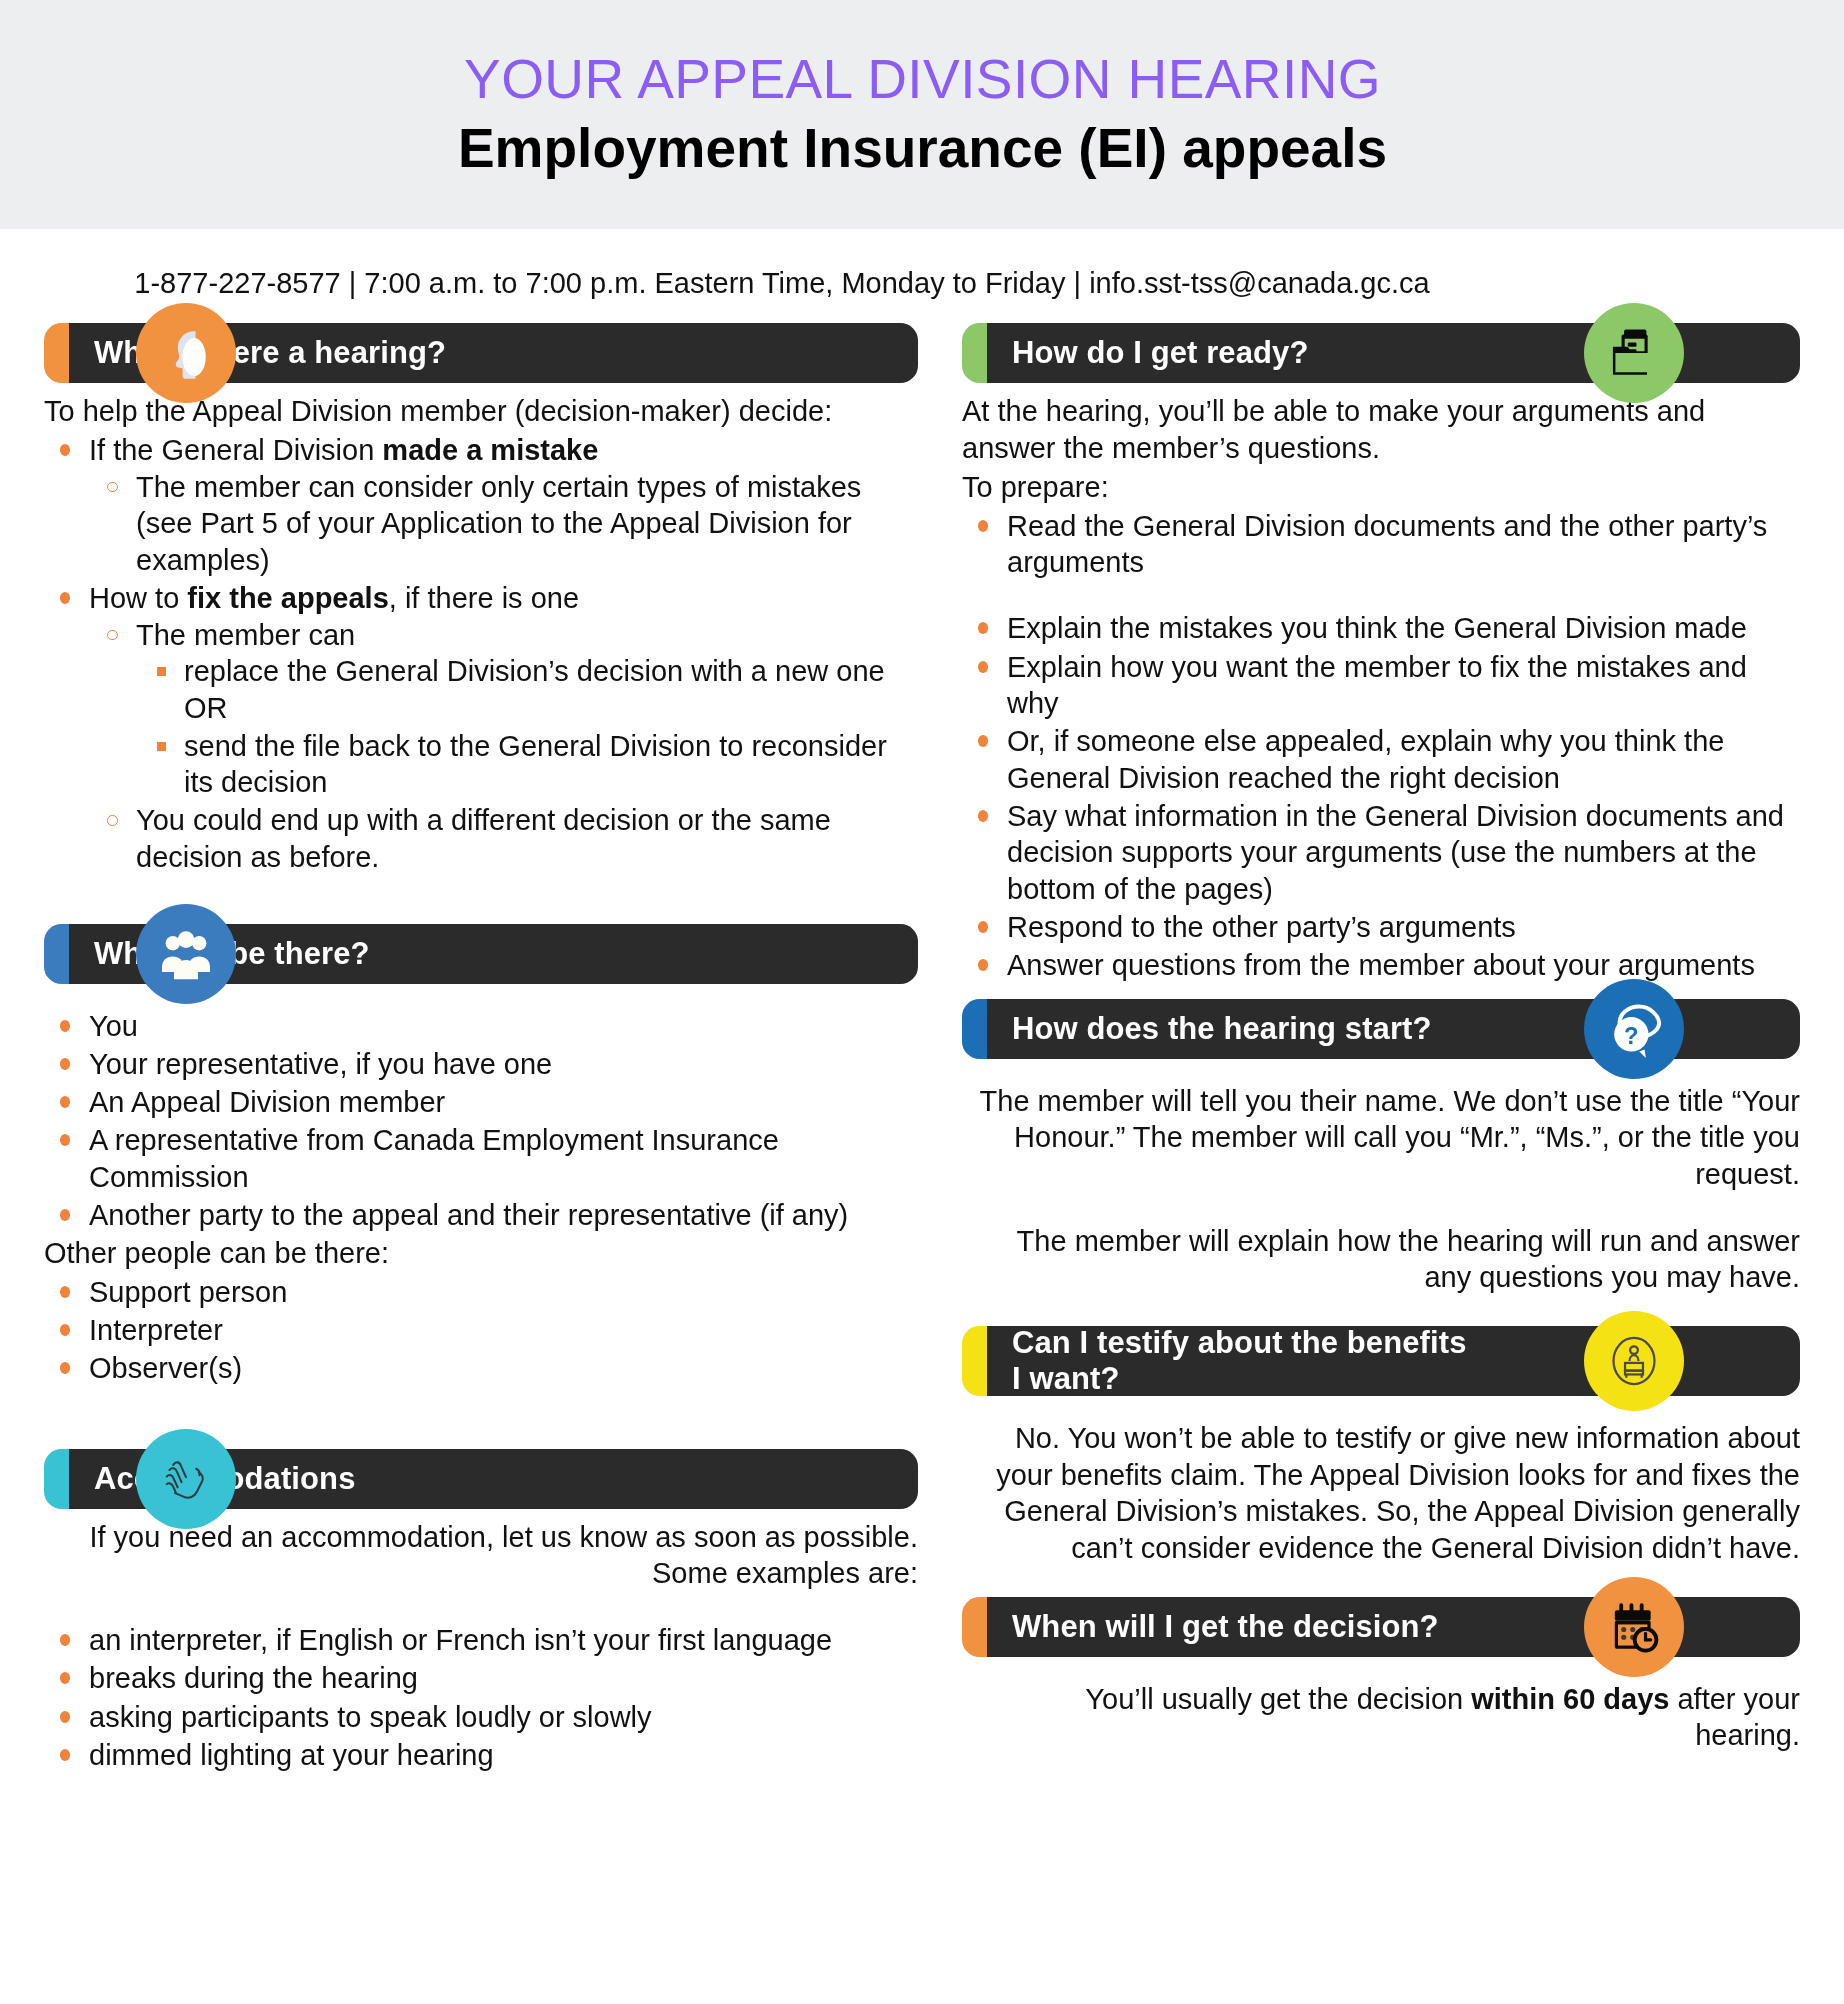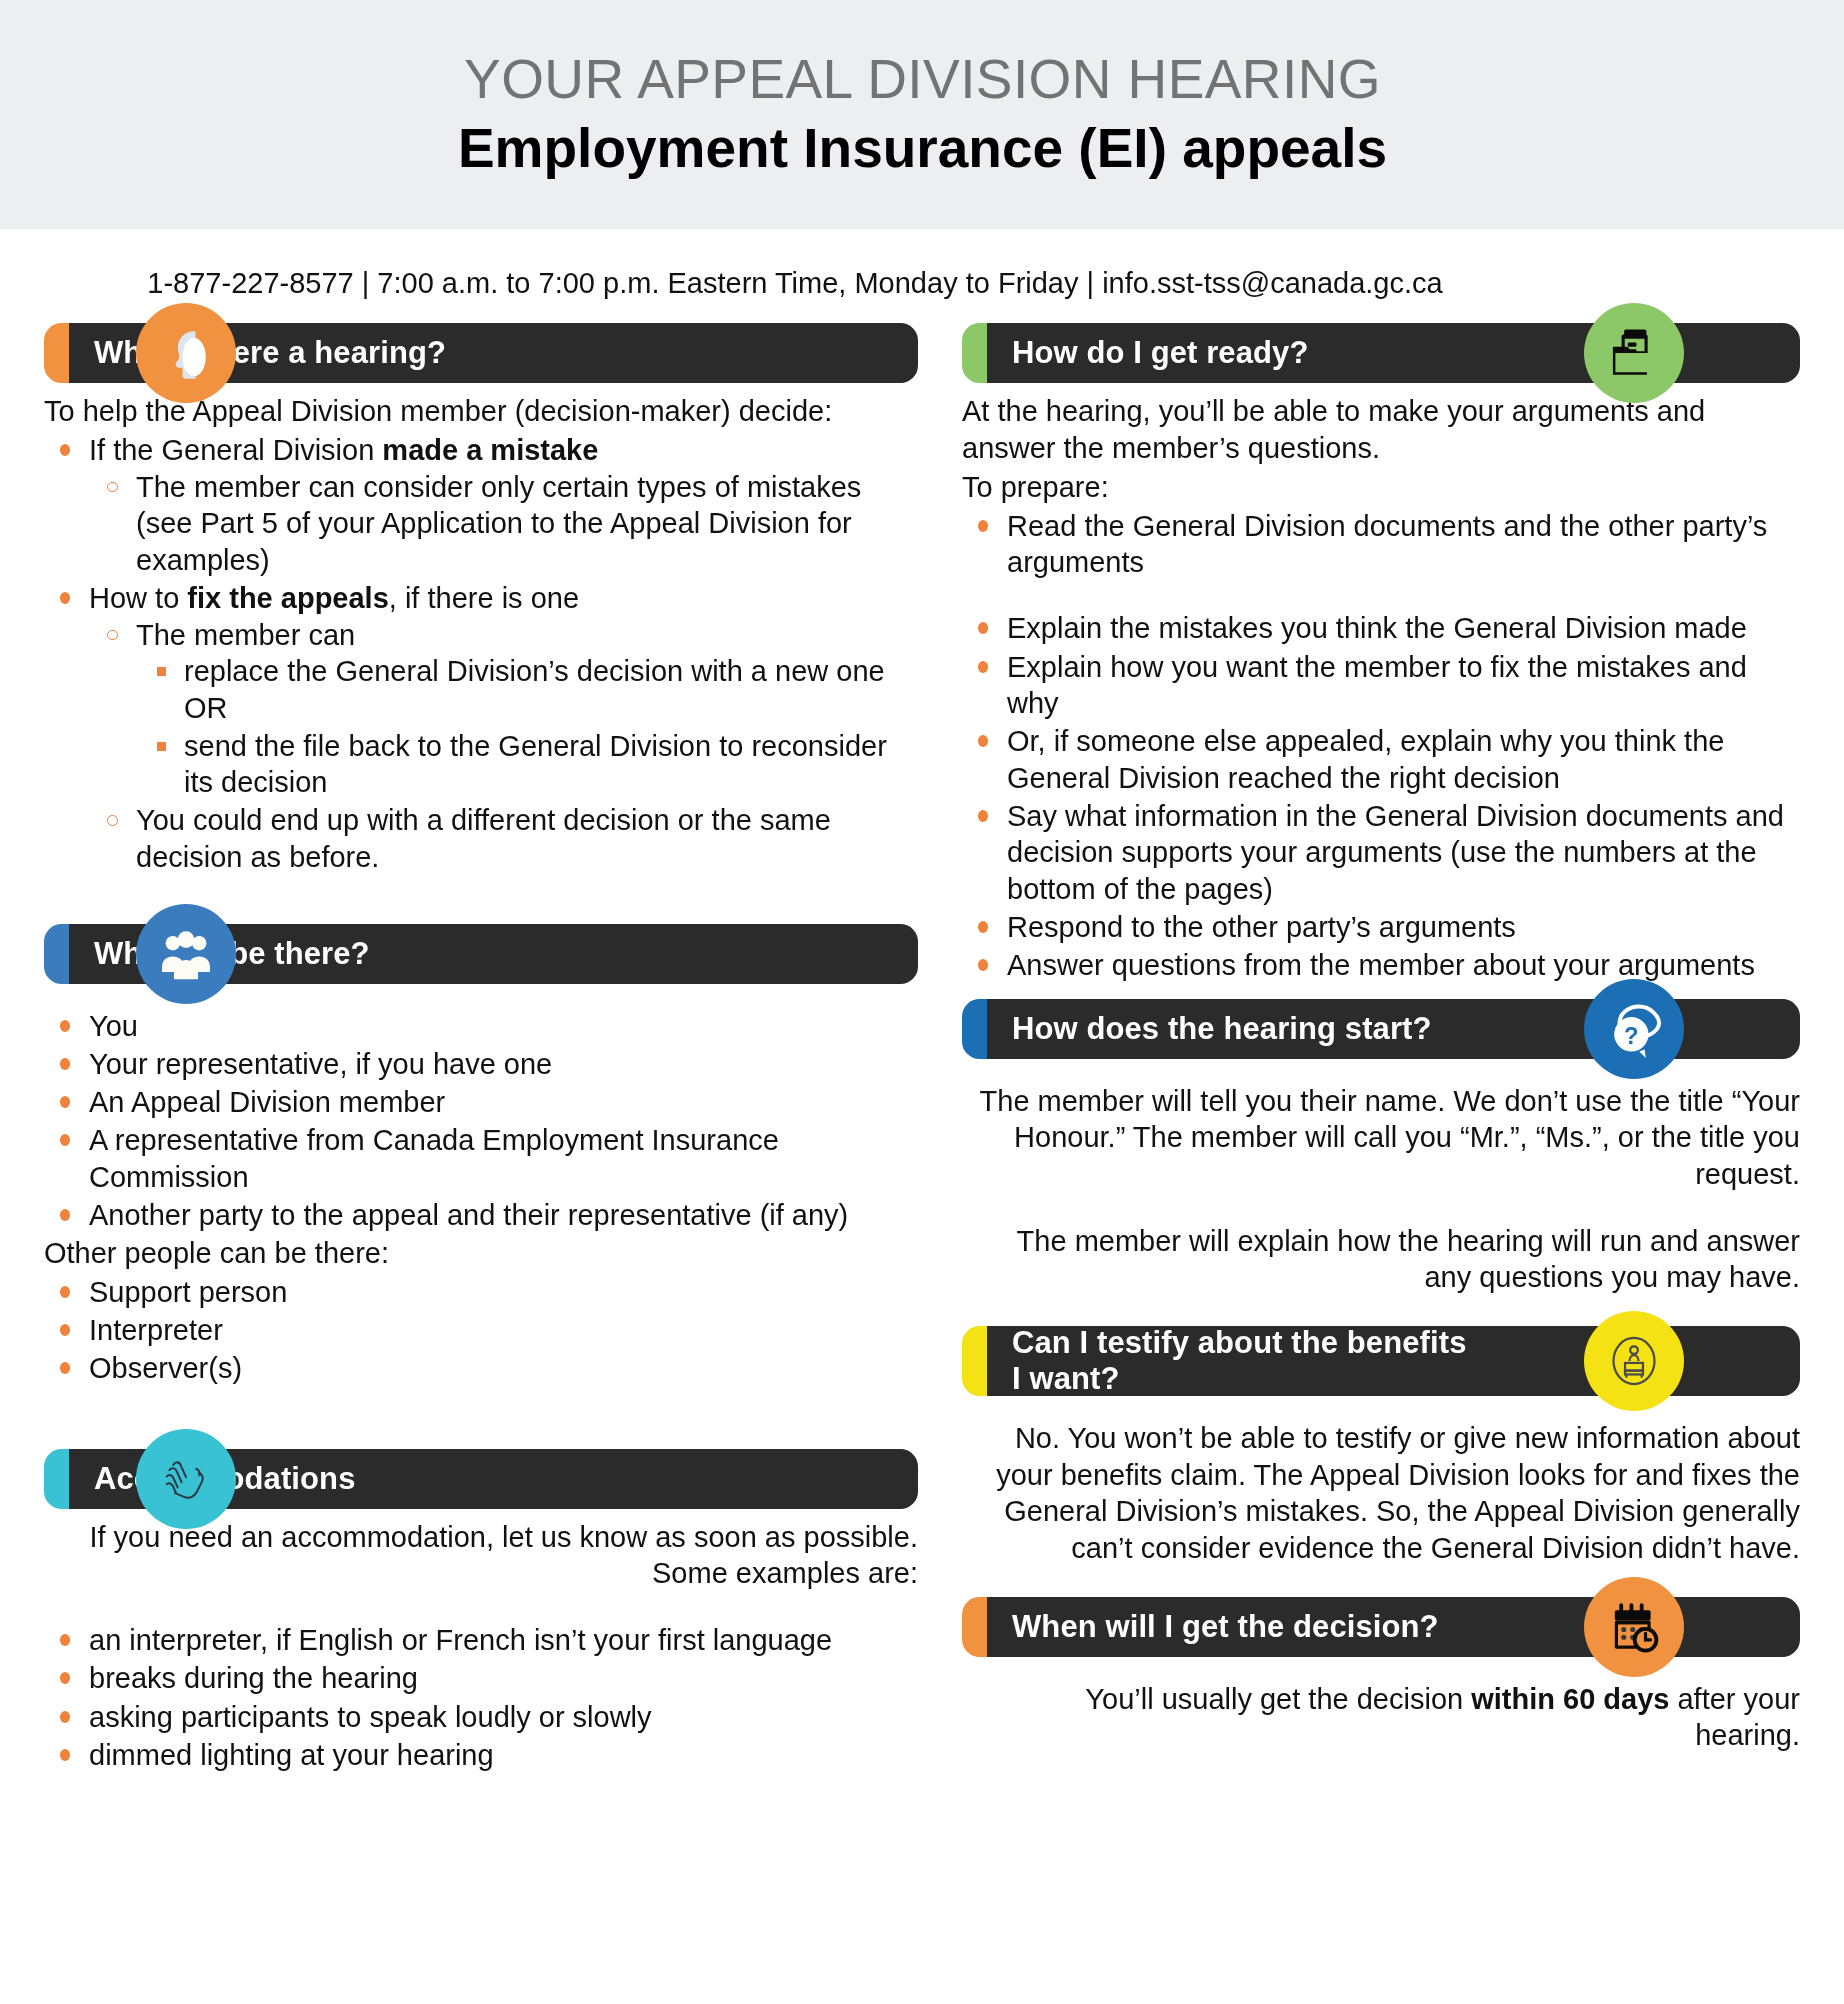--- a/index.html
+++ b/index.html
@@ -17,40 +17,39 @@
     background:#eceef0;
     display:flex;flex-direction:column;
     align-items:center;justify-content:center;
     box-sizing:border-box;
   }
   .title-line1{
     font-size:55px;
     font-weight:400;
     letter-spacing:0.4px;
     line-height:1.08;
-    color:#737373;
+    color:#8b5cf6;
     white-space:nowrap;
   }
   .title-line2{
     font-size:55px;
     font-weight:700;
     line-height:1.12;
     color:#000;
     margin-top:8.8px;
     white-space:nowrap;
   }
   
   .contact-line{
     width:1564px;
     text-align:center;
     font-size:29px;
     color:#111;
     margin-top:38px;
     white-space:nowrap;
-    padding-left:13px;
   }
   
   .columns{
     display:flex;
     margin-top:23px;
     padding:0 44px 0 44px;
     box-sizing:border-box;
     width:1845px;
     align-items:flex-start;
   }

